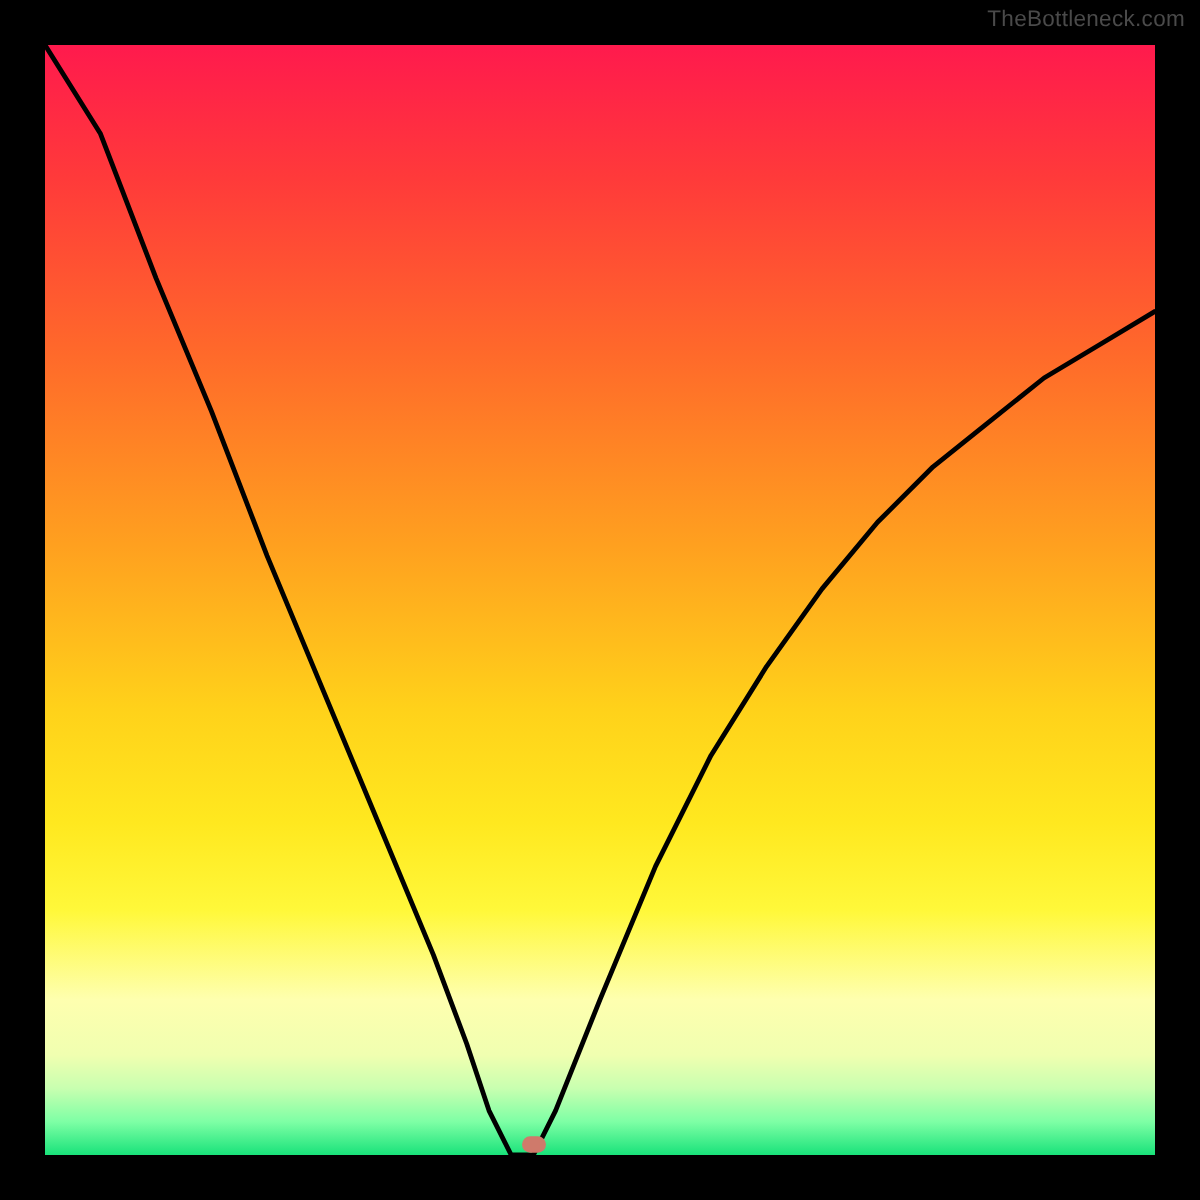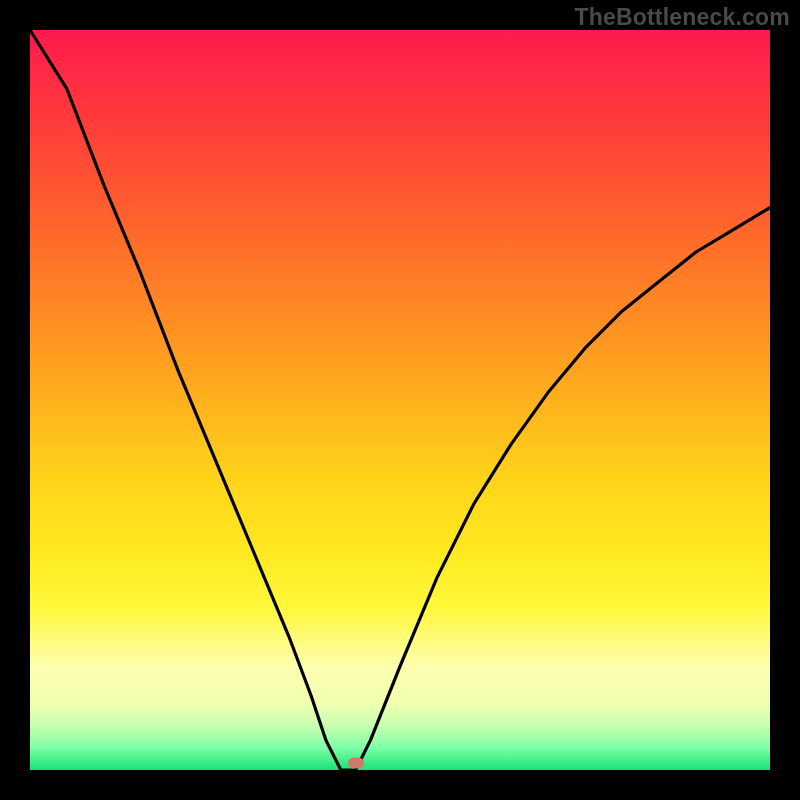--- a/index.html
+++ b/index.html
@@ -34,22 +34,22 @@
       #f0ffb0 91%,
       #c8ffb0 94%,
       #7effa5 97%,
       #19e27a 100%);
   }
   .watermark {
     position: absolute;
     top: 4px;
     right: 10px;
     color: #4a4a4a;
-    font-size: 23px;
-    font-weight: 700;
+    font-size: 15px;
+    font-weight: 400;
     letter-spacing: 0.2px;
   }
   svg.curve {
     position: absolute;
     inset: 0;
   }
   .point {
     position: absolute;
     width: 16px;
     height: 11px;

